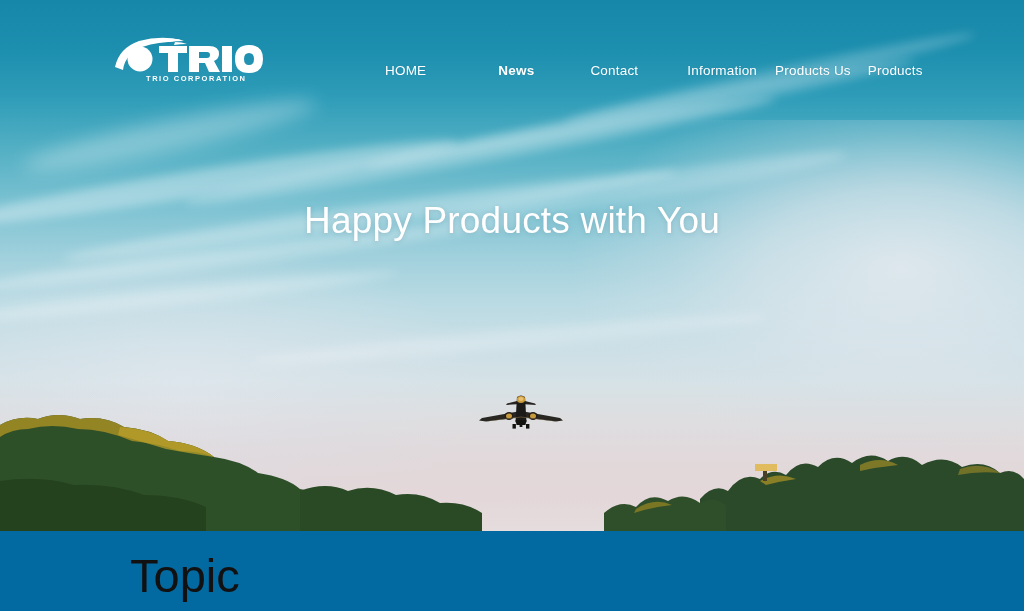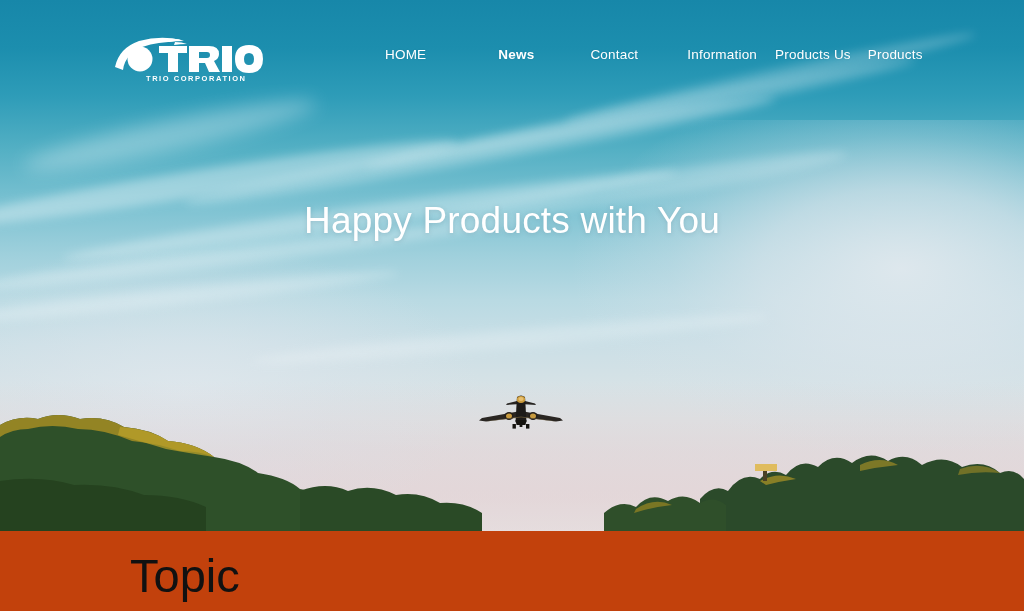--- a/index.html
+++ b/index.html
@@ -87,20 +87,21 @@
   }
 
   .main-nav {
     position:absolute; left:385px; top:47px;
     display:flex; align-items:center;
   }
   .nav-item {
     color:#ffffff; font-size:13.5px; line-height:16px;
     white-space:nowrap; cursor:pointer; letter-spacing:.2px;
     text-shadow:0 0 2px rgba(0,60,80,0.12);
+    margin-top:16px;
   }
   .nav-item:nth-child(1){ margin-right:72px; }
   .nav-item:nth-child(2){ margin-right:56px;font-weight:bold; }
   .nav-item:nth-child(3){ margin-right:49px; }
   .nav-item:nth-child(4){ margin-right:18px; }
   .nav-item:nth-child(5){ margin-right:17px; }
 
   
   .hero-headline {
     position:absolute; left:0; top:199px; width:1024px;
@@ -112,21 +113,21 @@
 
   
   .airplane { position:absolute; left:476px; top:392px; width:90px; height:42px; z-index:15; }
 
   
   .treeline { position:absolute; left:0; bottom:0; width:1024px; height:160px; z-index:12; }
 
   
   .topic-section {
     position:absolute; left:0; top:531px; width:1024px; height:80px;
-    background:#c2410c;
+    background:#0369a1;
   }
   .topic-title {
     position:absolute; left:130px; top:14px;
     font-size:47px; font-weight:400; color:#111111;
     line-height:62px; letter-spacing:0px;
   }
 </style>
 </head>
 <body>
 

